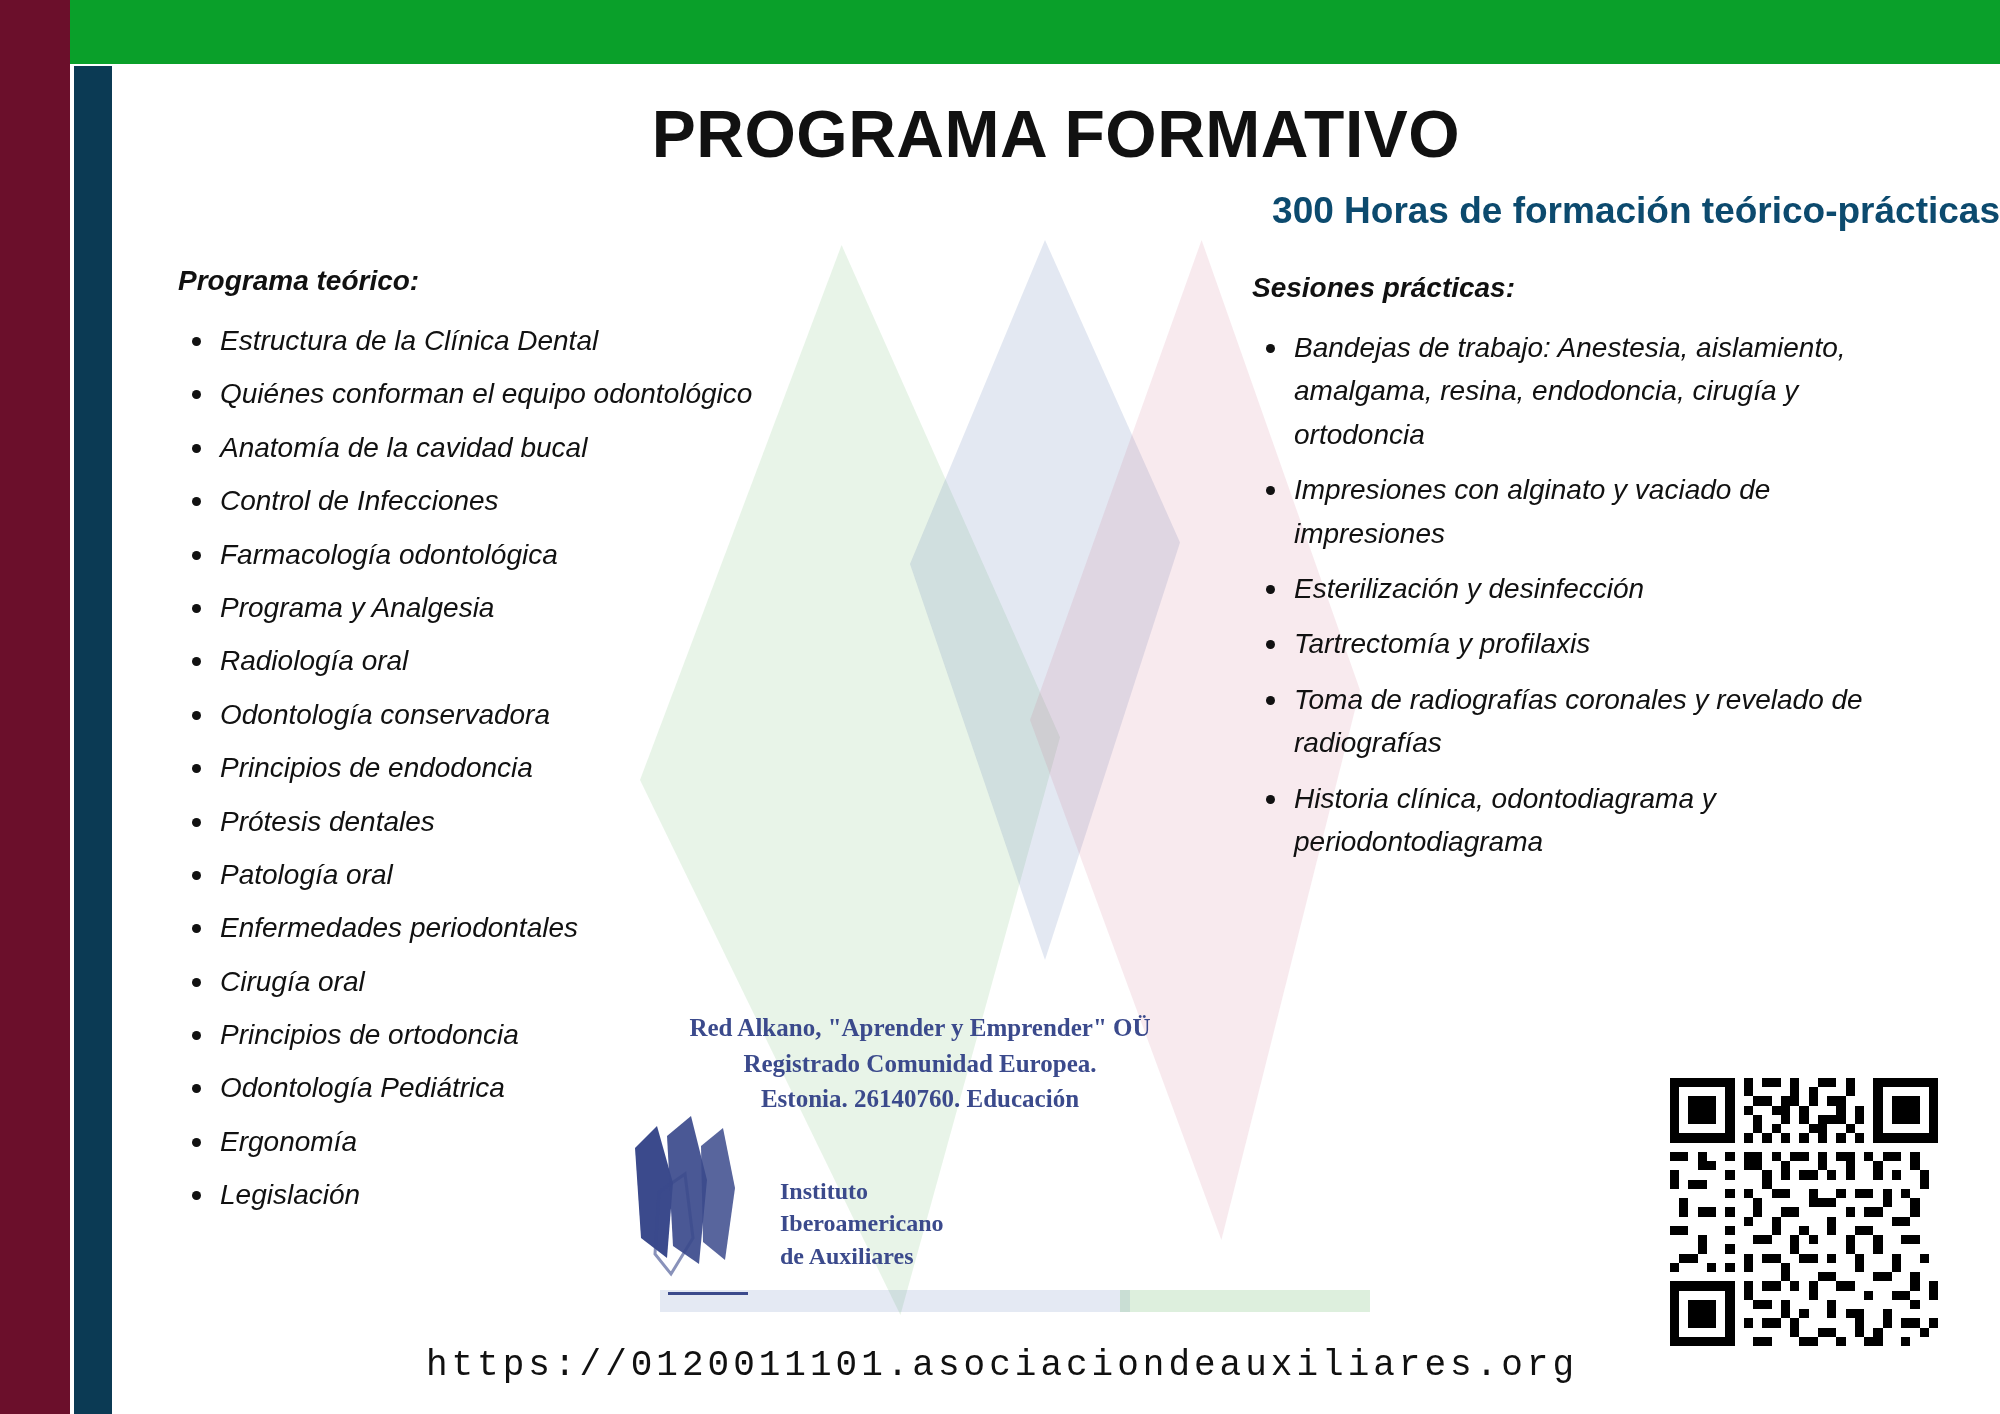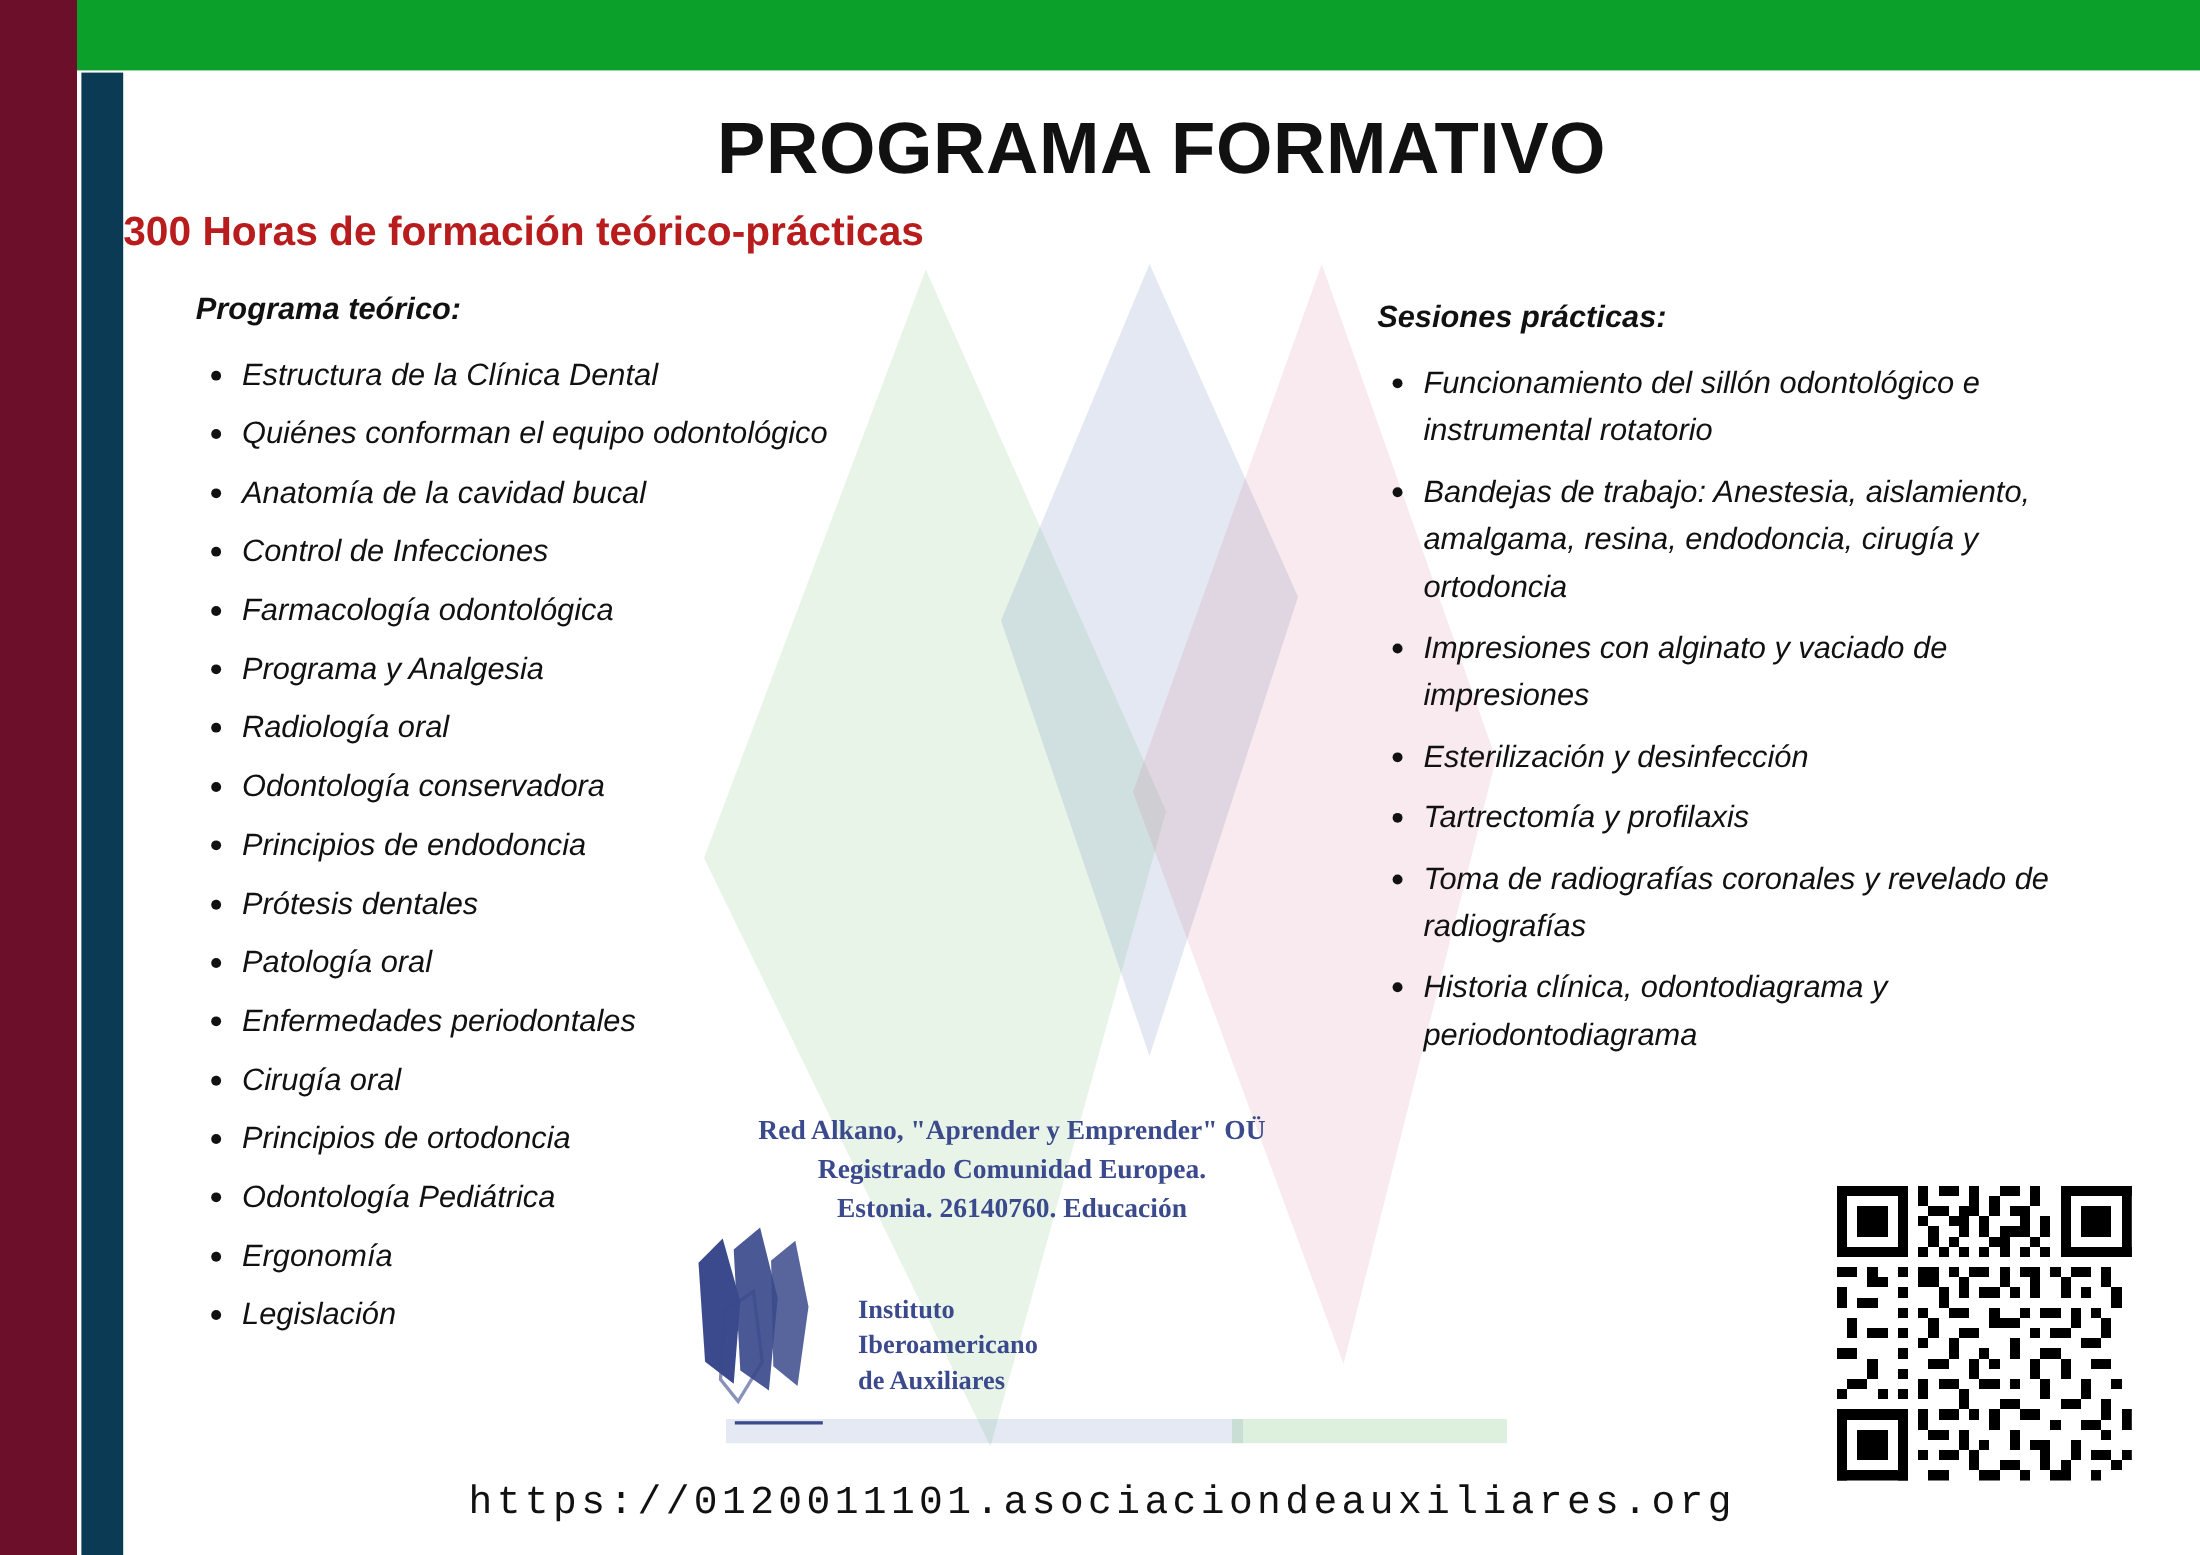--- a/index.html
+++ b/index.html
@@ -77,24 +77,24 @@
     text-align: center;
     font-size: 66px;
     font-weight: bold;
     color: #111111;
     letter-spacing: 0.5px;
   }
   .subtitle {
     position: absolute;
     top: 190px; left: 112px;
     width: 1888px;
-    text-align: left;
+    text-align: right;
     font-size: 37px;
     font-weight: bold;
-    color: #b91c1c;
+    color: #0c4a6e;
   }
 
   
   .col {
     position: absolute;
     font-style: italic;
   }
   .col-left  { left: 178px; top: 265px; width: 640px; }
   .col-right { left: 1222px; top: 272px; width: 660px; margin-left: 30px; }
 
@@ -232,21 +232,20 @@
     <li>Principios de ortodoncia</li>
     <li>Odontología Pediátrica</li>
     <li>Ergonomía</li>
     <li>Legislación</li>
   </ul>
 </div>
 
 <div class="col col-right">
   <div class="col-heading">Sesiones prácticas:</div>
   <ul class="items">
-    <li>Funcionamiento del sillón odontológico e instrumental rotatorio</li>
     <li>Bandejas de trabajo: Anestesia, aislamiento, amalgama, resina, endodoncia, cirugía y ortodoncia</li>
     <li>Impresiones con alginato y vaciado de impresiones</li>
     <li>Esterilización y desinfección</li>
     <li>Tartrectomía y profilaxis</li>
     <li>Toma de radiografías coronales y revelado de radiografías</li>
     <li>Historia clínica, odontodiagrama y periodontodiagrama</li>
   </ul>
 </div>
 
 <div class="logo-block">

